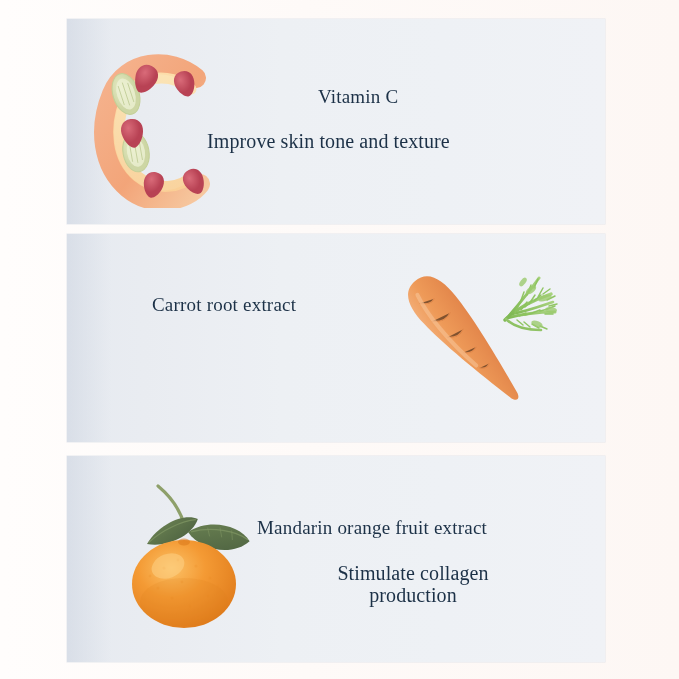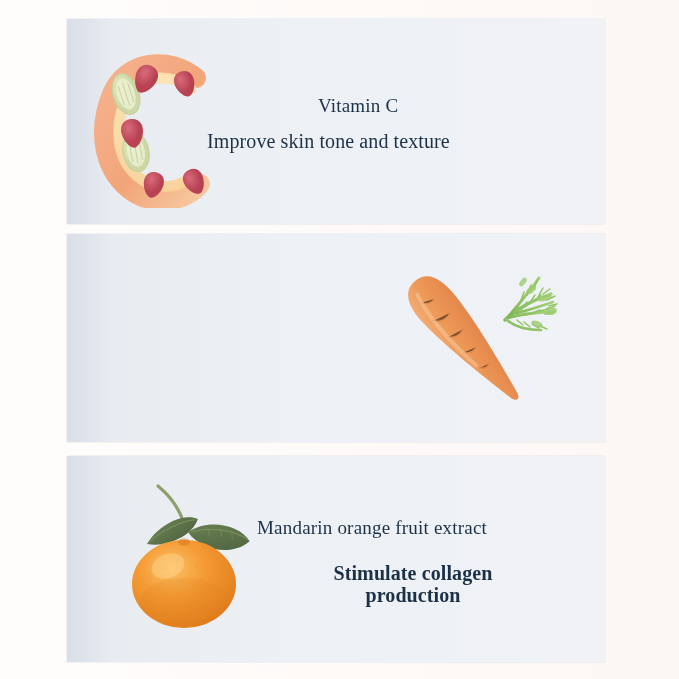--- a/index.html
+++ b/index.html
@@ -61,30 +61,30 @@
   .ingredient {
     font-size: 19px;
     letter-spacing: 0.2px;
   }
   .benefit {
     font-size: 20px;
     letter-spacing: 0.1px;
   }
 
   
-  #p1-ingredient { left: 318px; top: 86px; margin-top: 9px; }
+  #p1-ingredient { left: 318px; top: 86px; }
   #p1-benefit    { left: 207px; top: 130px; }
 
   
   #p2-ingredient { left: 152px; top: 294px; }
   #p2-benefit    { left: 93px;  top: 338px; text-align: center; width: 320px; }
 
   
   #p3-ingredient { left: 257px; top: 517px; }
-  #p3-benefit    { left: 285px; top: 562px; text-align: center; width: 256px; font-weight: bold; }
+  #p3-benefit    { left: 285px; top: 562px; text-align: center; width: 256px; }
 
   
   .art { position: absolute; z-index: 4; }
   #art-vitamin-c { left: 92px;  top: 48px;  width: 118px; height: 160px; }
   #art-carrot    { left: 368px; top: 248px; width: 196px; height: 176px; }
   #art-mandarin  { left: 92px;  top: 478px; width: 182px; height: 152px; }
   .art svg { display: block; width: 100%; height: 100%; }
 </style>
 </head>
 <body>
@@ -212,20 +212,21 @@
           <ellipse cx="20" cy="-14" rx="6" ry="3" transform="rotate(-35 20 -14)"></ellipse>
           <ellipse cx="34" cy="-6" rx="7" ry="3" transform="rotate(-18 34 -6)"></ellipse>
           <ellipse cx="40" cy="6" rx="6" ry="3" transform="rotate(5 40 6)"></ellipse>
           <ellipse cx="12" cy="-22" rx="5" ry="2.6" transform="rotate(-52 12 -22)"></ellipse>
           <ellipse cx="26" cy="20" rx="6" ry="3" transform="rotate(22 26 20)"></ellipse>
         </g>
       </g>
     </svg>
   </div>
 
+  <div class="txt ingredient" id="p2-ingredient">Carrot root extract</div>
 
   <section class="panel" id="panel-3">
   </section>
 
   <div class="art" id="art-mandarin">
     <svg viewBox="0 0 182 152" xmlns="http://www.w3.org/2000/svg">
       <defs>
         <radialGradient id="orangeG" cx="38%" cy="32%" r="72%">
           <stop offset="0%" stop-color="#fbc166"></stop>
           <stop offset="45%" stop-color="#f49a34"></stop>

